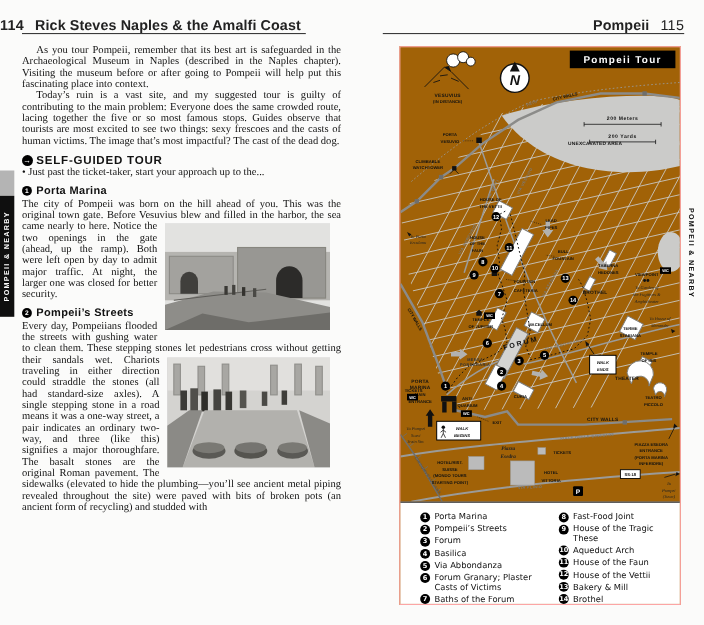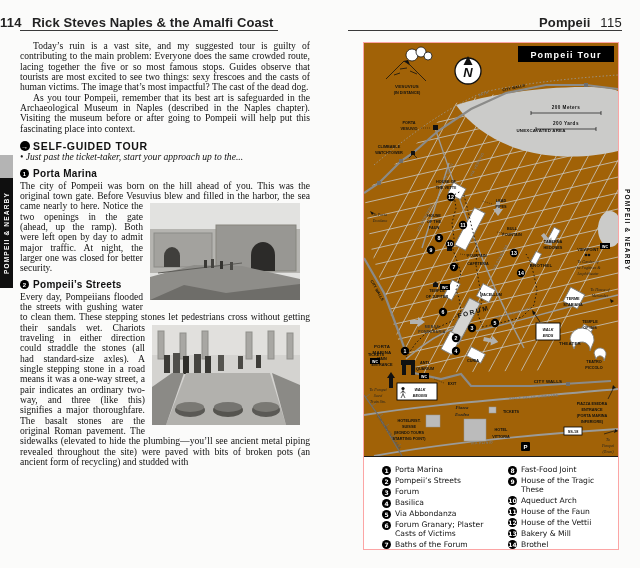--- a/index.html
+++ b/index.html
@@ -13,21 +13,21 @@
   .tab-shadow{position:absolute;left:0;top:155px;width:13px;height:23px;background:#b4b4b4}
   .tab-left{position:absolute;left:0;top:178px;width:13px;height:110px;background:#0f0f0f;color:#fff;display:flex;align-items:center;justify-content:center}
   .tab-left span{writing-mode:vertical-rl;transform:rotate(180deg);font:bold 6.5px "Liberation Sans",sans-serif;letter-spacing:1.2px;white-space:nowrap}
   .tab-right{position:absolute;left:620px;top:170px;width:15px;height:120px;display:flex;align-items:center;justify-content:center;color:#111}
   .tab-right span{writing-mode:vertical-rl;font:bold 6.5px "Liberation Sans",sans-serif;letter-spacing:1.2px;white-space:nowrap}
   .article{position:absolute;left:20px;top:41px;width:290px;font-size:9.6px;line-height:10.35px;text-align:justify}
   .article p{margin:0}
   .indent{text-indent:13px}
   .tour-h{margin:7px 0 1px 0;display:flex;align-items:center;gap:3px;font-family:"Liberation Sans",sans-serif;font-weight:bold;font-size:10.5px;letter-spacing:.7px;text-align:right}
   .circle-arrow{width:10px;height:10px;border-radius:50%;background:#000;color:#fff;font:bold 7px "Liberation Sans",sans-serif;display:inline-flex;align-items:center;justify-content:center;flex:none}
-  .directive{font-style:italic}
+  .directive{}
   .sec-h{margin:6px 0 1.5px 0;display:flex;align-items:center;gap:4px;font-family:"Liberation Sans",sans-serif;font-weight:bold;font-size:10px;letter-spacing:.3px;text-align:left}
   .secnum{width:9px;height:9px;border-radius:50%;background:#000;color:#fff;font:bold 6px "Liberation Sans",sans-serif;display:inline-flex;align-items:center;justify-content:center;flex:none}
   .photo{float:right;margin:2px 10px 3px 7px;background:#ddd;display:block}
   .mapbox{position:absolute;left:363px;top:42px;width:254px;height:506px;border:1px solid #fca5a5;background:#a16207}
   .mapbox svg{display:block}
   .legend{position:absolute;left:0;top:413px;right:0;bottom:0;border-top:1px solid #1a1a1a;background:#fff;display:flex;padding:8px 0 0 18px;box-sizing:border-box;font-family:"DejaVu Sans",sans-serif;font-size:7.6px;color:#111}
   .lcol{display:flex;flex-direction:column;gap:1.5px}
   .lcol.c1{width:126px}
   .lcol.c2{width:110px}
   .litem{display:flex;gap:4px;align-items:flex-start}
@@ -59,22 +59,22 @@
 
 <div class="tab-shadow"></div>
 <div class="tab-left">
     <span>POMPEII &amp; NEARBY</span>
   </div>
 <div class="tab-right">
     <span>POMPEII &amp; NEARBY</span>
   </div>
 
 <div class="article">
+  <p class="indent">As you tour Pompeii, remember that its best art is safeguarded in the Archaeological Museum in Naples (described in the Naples chapter). Visiting the museum before or after going to Pompeii will help put this fascinating place into context.</p>
   <p class="indent">Today’s ruin is a vast site, and my suggested tour is guilty of contributing to the main problem: Everyone does the same crowded route, lacing together the five or so most famous stops. Guides observe that tourists are most excited to see two things: sexy frescoes and the casts of human victims. The image that’s most impactful? The cast of the dead dog.</p>
-  <p class="indent">As you tour Pompeii, remember that its best art is safeguarded in the Archaeological Museum in Naples (described in the Naples chapter). Visiting the museum before or after going to Pompeii will help put this fascinating place into context.</p>
 
   <div class="tour-h">
     <span class="circle-arrow">→</span>
     <span>SELF-GUIDED TOUR</span>
   </div>
   <p class="directive">• Just past the ticket-taker, start your approach up to the...</p>
 
   <div class="sec-h">
     <span class="secnum">1</span>
     <span>Porta Marina</span>

